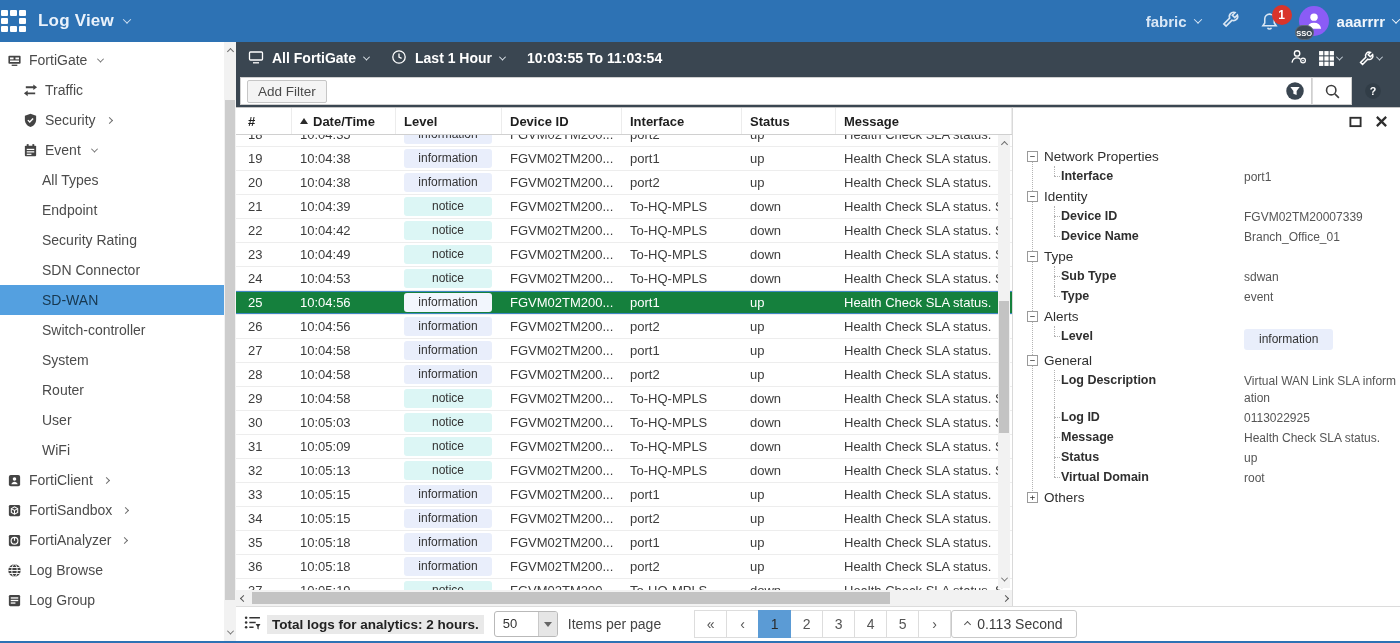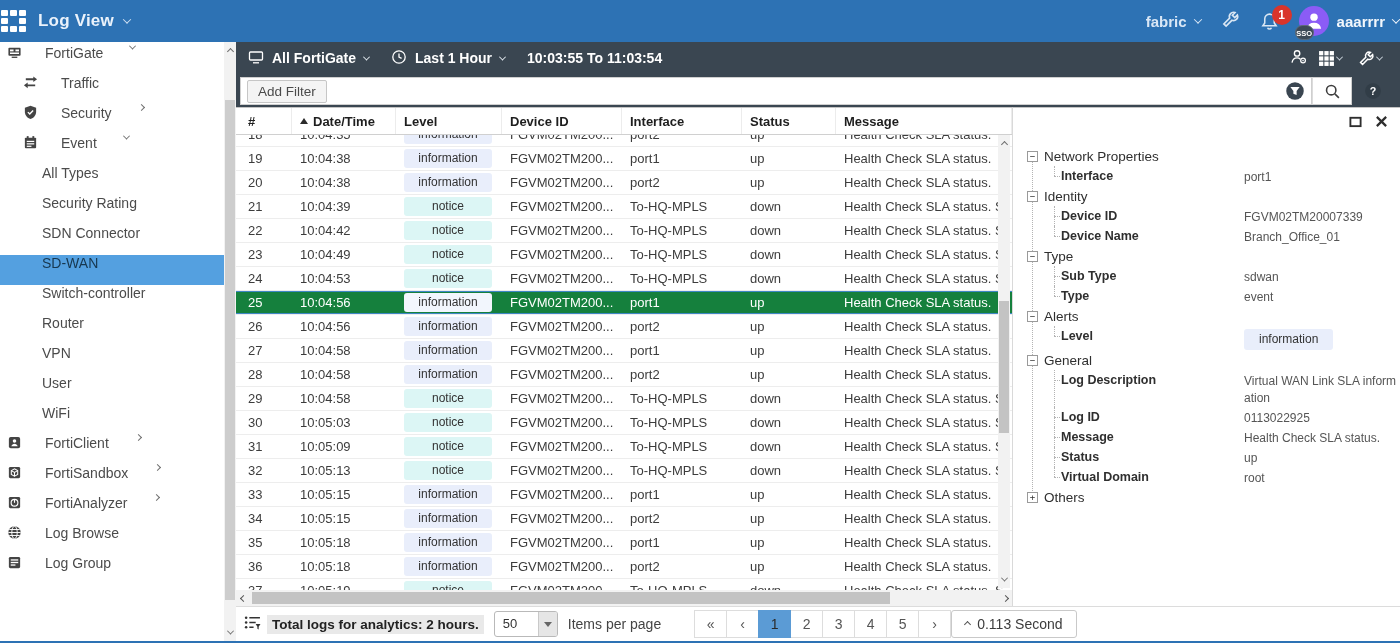--- a/index.html
+++ b/index.html
@@ -30,21 +30,21 @@
                 text-align:center; padding:0 4px; }
   .avatar { position:relative; width:30px; height:30px; border-radius:50%; background:#8b5cf6; }
   .avatar svg { position:absolute; left:4px; top:3px; }
   .sso-pill { position:absolute; left:-4px; bottom:-4px; width:19px; height:15px; background:#3c4a57;
               border-radius:8px; color:#fff; font-size:7.5px; font-weight:bold; text-align:center;
               line-height:15px; border:1px solid #5c6a77; }
 
   
   .sidebar { position:absolute; left:0; top:42px; width:236px; height:599px; background:#fff; }
   .sb-items { position:absolute; left:0; top:0; right:12px; padding-top:3px; }
-  .sb-item { height:30px; display:flex; align-items:flex-start; gap:23px; font-size:14px; color:#4b4b4b;
+  .sb-item { height:30px; display:flex; align-items:center; gap:7px; font-size:14px; color:#4b4b4b;
              cursor:default; white-space:nowrap; }
   .sb-item.lvl0 { padding-left:7px; }
   .sb-item.lvl1 { padding-left:23px; }
   .sb-item.lvl2 { padding-left:42px; }
   .sb-item .chev { color:#6f6f6f; width:5px; height:5px; margin-left:4px; }
   .sb-item.selected { background:#54a0e0; color:#17374f; }
   .icn { display:inline-flex; width:15px; justify-content:center; }
   .sb-scroll { position:absolute; right:0; top:0; width:12px; height:100%; background:#f2f2f2; }
   .sb-scroll .sthumb { position:absolute; left:1px; right:1px; top:58px; height:500px; background:#cdcdcd; }
   .sarrow { position:absolute; left:0; width:12px; height:14px; display:flex; align-items:center;
@@ -239,36 +239,39 @@
             <rect x="4" y="11.4" width="5" height="1.3" fill="#fff"></rect>
           </svg>
         </span>
         <span>Event</span>
         <span class="chev down"></span>
       </div>
       <div class="sb-item lvl2">
         <span>All Types</span>
       </div>
       <div class="sb-item lvl2">
+        <span>Endpoint</span>
+      </div>
+      <div class="sb-item lvl2">
         <span>Security Rating</span>
       </div>
       <div class="sb-item lvl2">
         <span>SDN Connector</span>
       </div>
       <div class="sb-item lvl2 selected">
         <span>SD-WAN</span>
       </div>
       <div class="sb-item lvl2">
         <span>Switch-controller</span>
       </div>
       <div class="sb-item lvl2">
+        <span>System</span>
+      </div>
+      <div class="sb-item lvl2">
         <span>Router</span>
-      </div>
-      <div class="sb-item lvl2">
-        <span>VPN</span>
       </div>
       <div class="sb-item lvl2">
         <span>User</span>
       </div>
       <div class="sb-item lvl2">
         <span>WiFi</span>
       </div>
       <div class="sb-item lvl0">
         <span class="icn">
           <svg width="15" height="15" viewBox="0 0 16 16">

